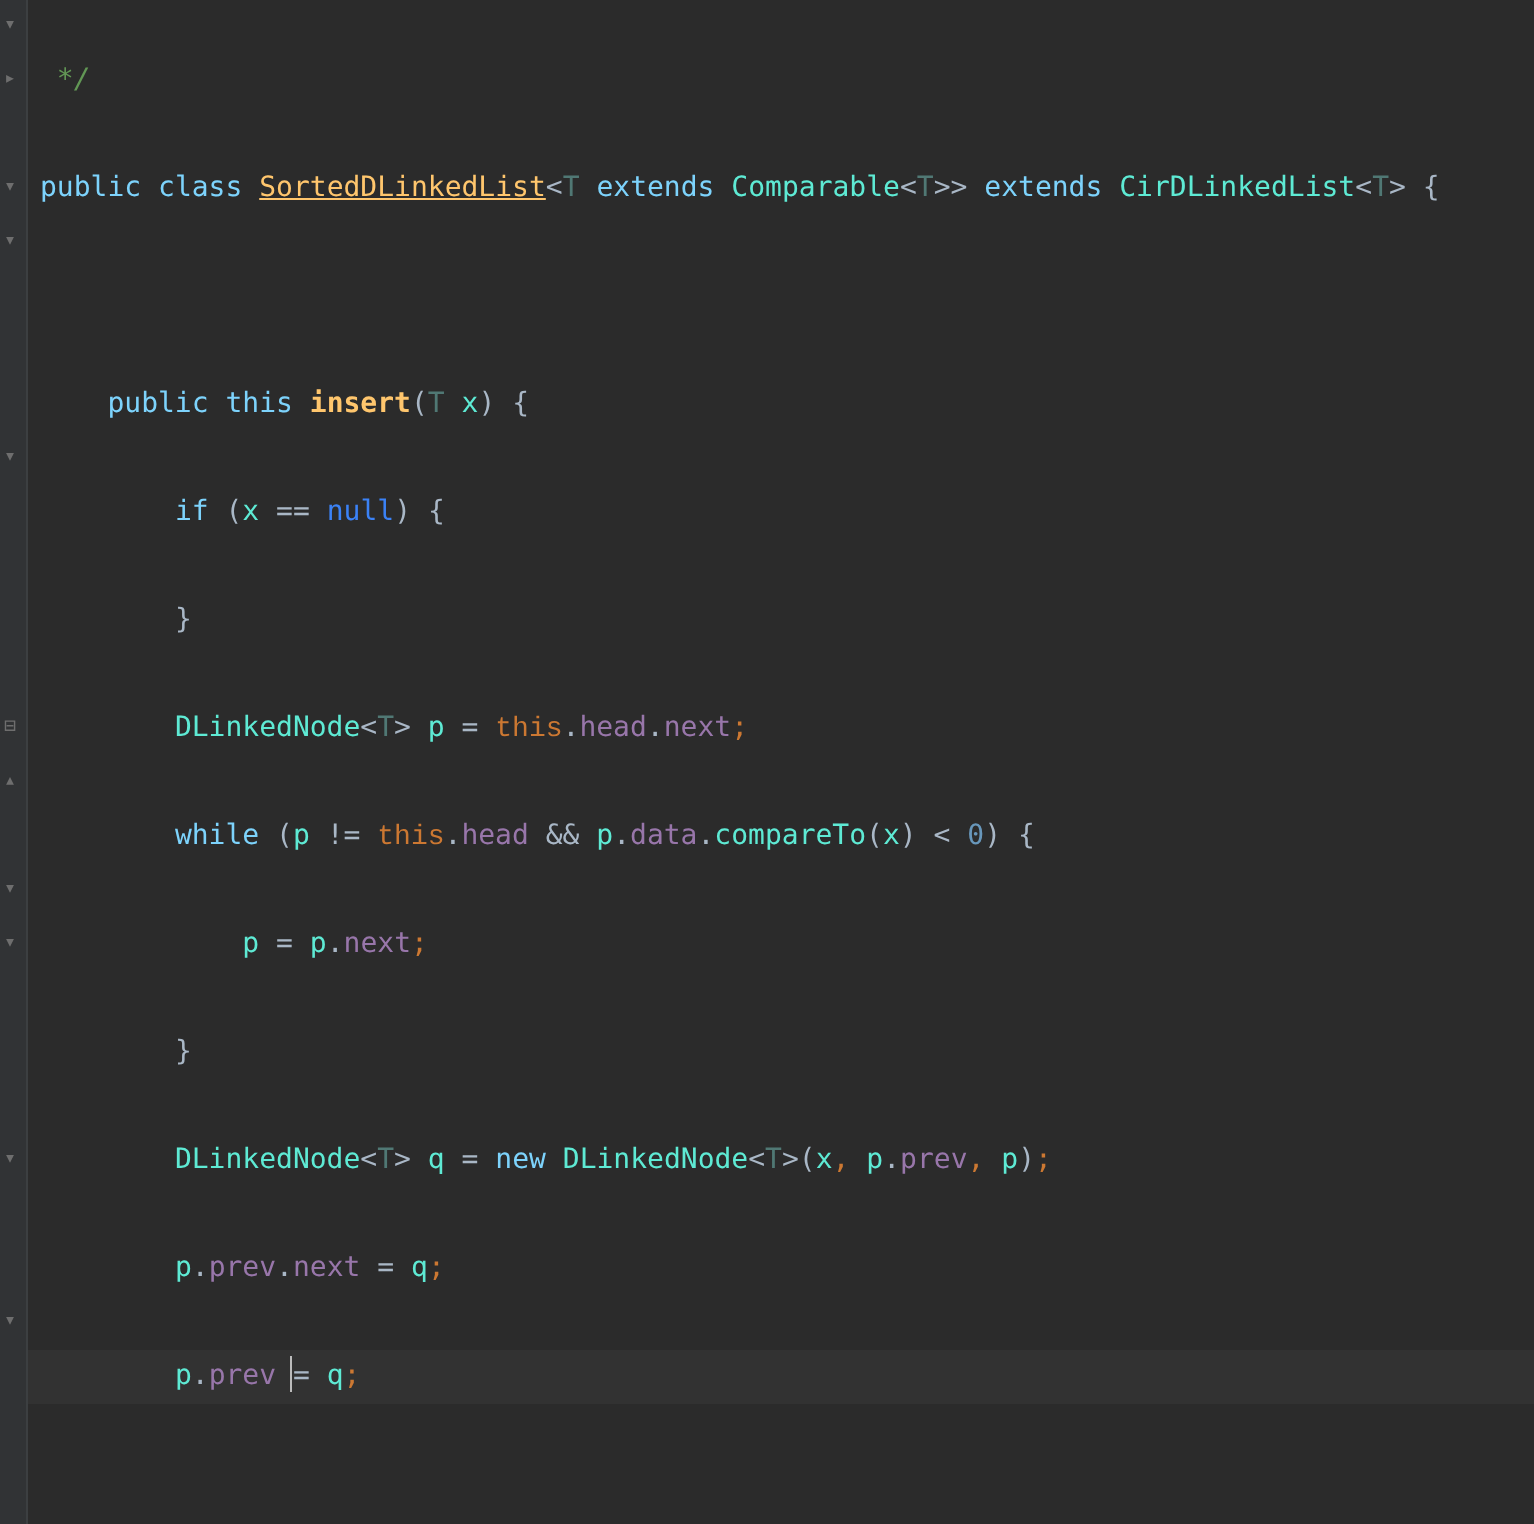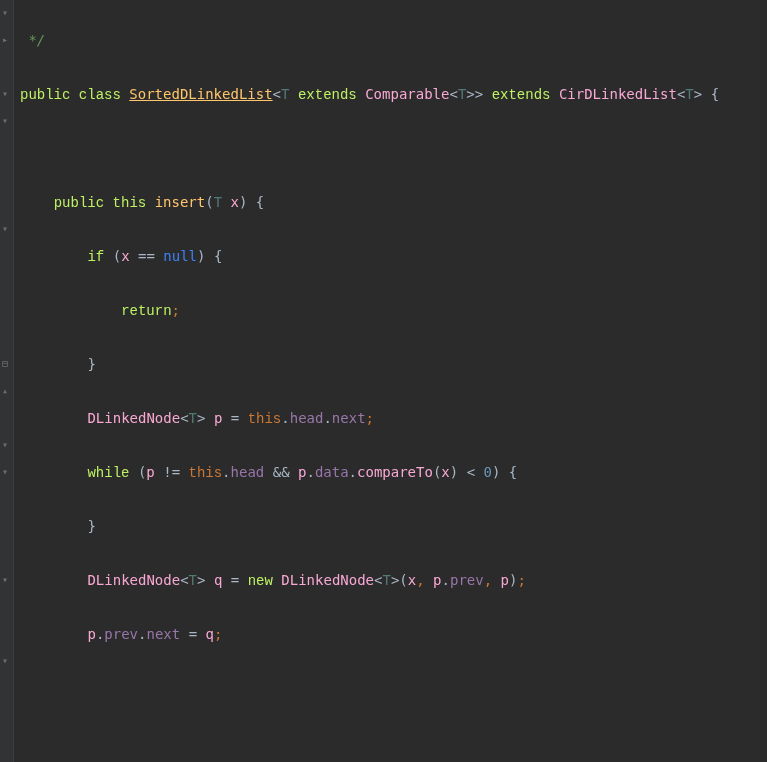--- a/index.html
+++ b/index.html
@@ -50,24 +50,24 @@
     display: inline-block;
     width: 1px;
     height: 18px;
     background: #bbbbbb;
     vertical-align: middle;
     margin-left: -1px;
     position: relative;
     top: -1px;
   }
   
-  .c-kw { color: #bef264; font-family: Liberation Mono, monospace; }        
-  .c-id { color: #f9a8d4; }
+  .c-kw { color: #7dd3fc; }        
+  .c-id { color: #5eead4; }
   .c-classdef { color: #ffc66d; text-decoration: underline; }  
-  .c-func { color: #ffc66d; }
+  .c-func { color: #ffc66d; font-weight: bold; }
   .c-generic { color: #507874; }   
   .c-num { color: #6897bb; }
   .c-punc { color: #a9b7c6; }
   .c-op { color: #a9b7c6; }
   .c-field { color: #9876aa; text-align: right; }     
   .c-comment { color: #629755; font-style: italic; }
   .c-null { color: #3b82f6; }
   .c-this { color: #cc7832; font-family: Liberation Mono, monospace; }
   .c-dot { color: #a9b7c6; }
   .c-semi { color: #cc7832; }
@@ -90,27 +90,28 @@
   <span class="gutter-icon" style="top:575px;">▾</span>
   <span class="gutter-icon" style="top:656px;">▾</span>
 </div>
 
 <div class="code-area">
 <div class="line"><span class="c-comment"> */</span></div>
 <div class="line"><span class="c-kw">public</span> <span class="c-kw">class</span> <span class="c-classdef">SortedDLinkedList</span><span class="c-punc">&lt;</span><span class="c-generic">T</span> <span class="c-kw">extends</span> <span class="c-id">Comparable</span><span class="c-punc">&lt;</span><span class="c-generic">T</span><span class="c-punc">&gt;</span><span class="c-punc">&gt;</span> <span class="c-kw">extends</span> <span class="c-id">CirDLinkedList</span><span class="c-punc">&lt;</span><span class="c-generic">T</span><span class="c-punc">&gt;</span> <span class="c-brace">{</span></div>
 <div class="line"></div>
 <div class="line">    <span class="c-kw">public</span> <span class="c-kw">this</span> <span class="c-func">insert</span><span class="c-punc">(</span><span class="c-generic">T</span> <span class="c-id">x</span><span class="c-punc">)</span> <span class="c-brace">{</span></div>
 <div class="line">        <span class="c-kw">if</span> <span class="c-punc">(</span><span class="c-id">x</span> <span class="c-op">==</span> <span class="c-null">null</span><span class="c-punc">)</span> <span class="c-brace">{</span></div>
-<div class="line">            <span class="c-kw">return</span><span class="c-semi">;</span></div>
 <div class="line">        <span class="c-brace">}</span></div>
 <div class="line">        <span class="c-id">DLinkedNode</span><span class="c-punc">&lt;</span><span class="c-generic">T</span><span class="c-punc">&gt;</span> <span class="c-id">p</span> <span class="c-op">=</span> <span class="c-this">this</span><span class="c-dot">.</span><span class="c-field">head</span><span class="c-dot">.</span><span class="c-field">next</span><span class="c-semi">;</span></div>
 <div class="line">        <span class="c-kw">while</span> <span class="c-punc">(</span><span class="c-id">p</span> <span class="c-op">!=</span> <span class="c-this">this</span><span class="c-dot">.</span><span class="c-field">head</span> <span class="c-op">&amp;&amp;</span> <span class="c-id">p</span><span class="c-dot">.</span><span class="c-field">data</span><span class="c-dot">.</span><span class="c-id">compareTo</span><span class="c-punc">(</span><span class="c-id">x</span><span class="c-punc">)</span> <span class="c-op">&lt;</span> <span class="c-num">0</span><span class="c-punc">)</span> <span class="c-brace">{</span></div>
+<div class="line">            <span class="c-id">p</span> <span class="c-op">=</span> <span class="c-id">p</span><span class="c-dot">.</span><span class="c-field">next</span><span class="c-semi">;</span></div>
 <div class="line">        <span class="c-brace">}</span></div>
 <div class="line">        <span class="c-id">DLinkedNode</span><span class="c-punc">&lt;</span><span class="c-generic">T</span><span class="c-punc">&gt;</span> <span class="c-id">q</span> <span class="c-op">=</span> <span class="c-kw">new</span> <span class="c-id">DLinkedNode</span><span class="c-punc">&lt;</span><span class="c-generic">T</span><span class="c-punc">&gt;</span><span class="c-punc">(</span><span class="c-id">x</span><span class="c-comma">,</span> <span class="c-id">p</span><span class="c-dot">.</span><span class="c-field">prev</span><span class="c-comma">,</span> <span class="c-id">p</span><span class="c-punc">)</span><span class="c-semi">;</span></div>
 <div class="line">        <span class="c-id">p</span><span class="c-dot">.</span><span class="c-field">prev</span><span class="c-dot">.</span><span class="c-field">next</span> <span class="c-op">=</span> <span class="c-id">q</span><span class="c-semi">;</span></div>
+<div class="line highlight">        <span class="c-id">p</span><span class="c-dot">.</span><span class="c-field">prev</span> <span class="caret"></span><span class="c-op">=</span> <span class="c-id">q</span><span class="c-semi">;</span></div>
 
 
 
 
 
 
 
 
 
 

